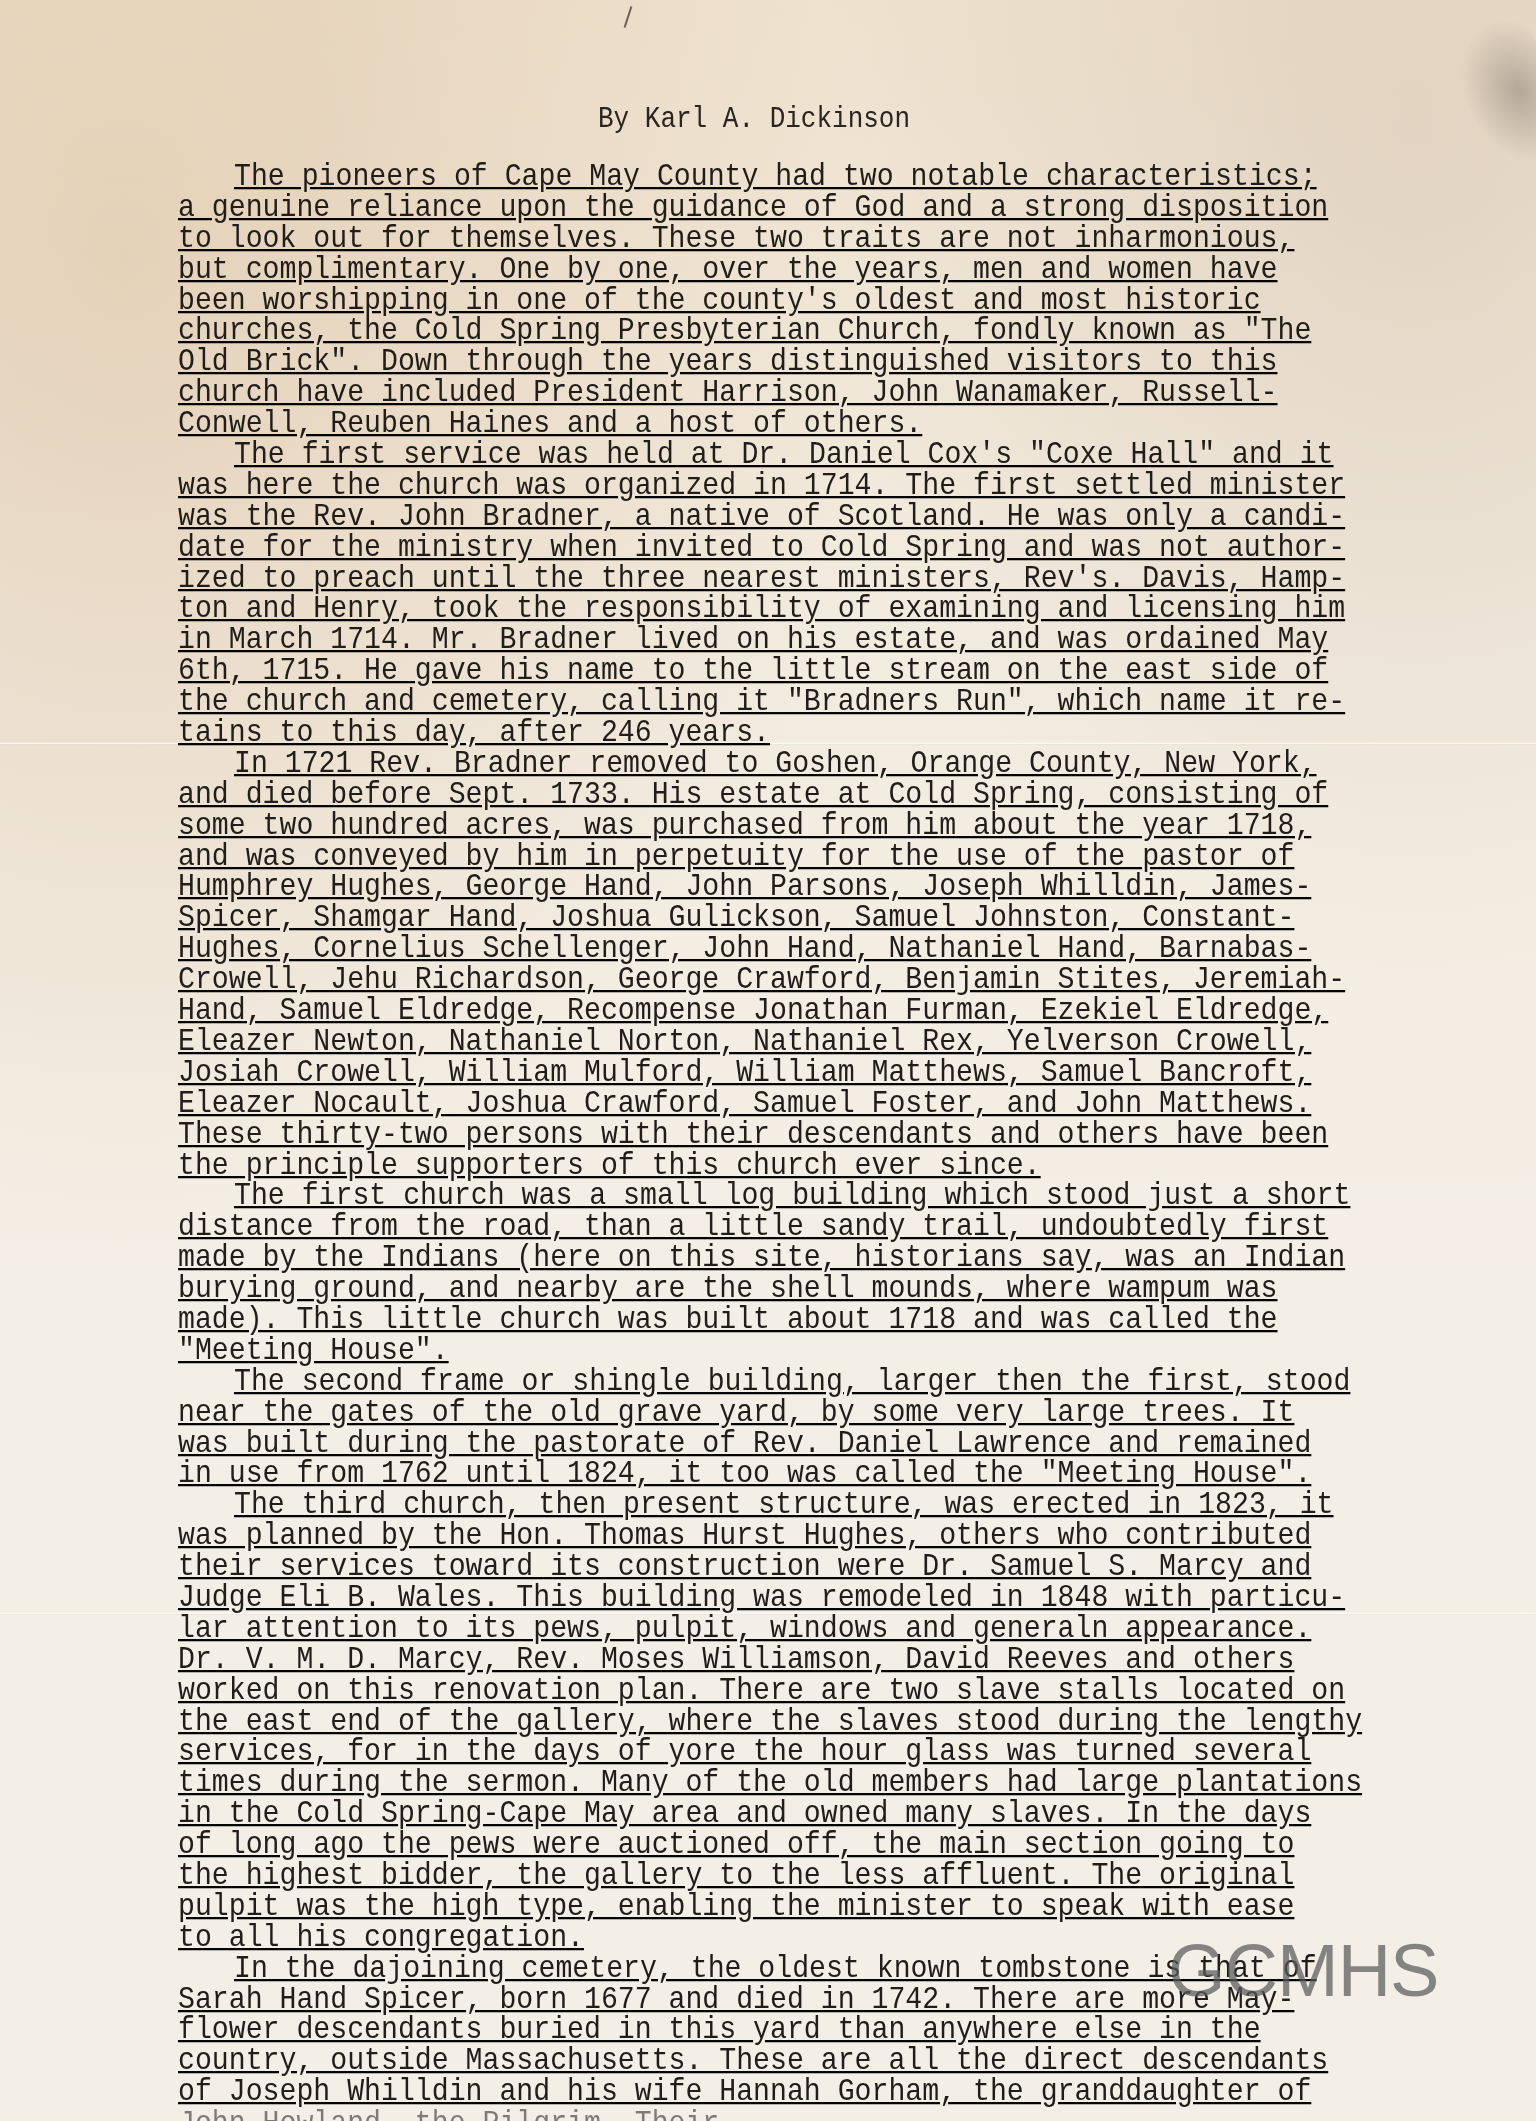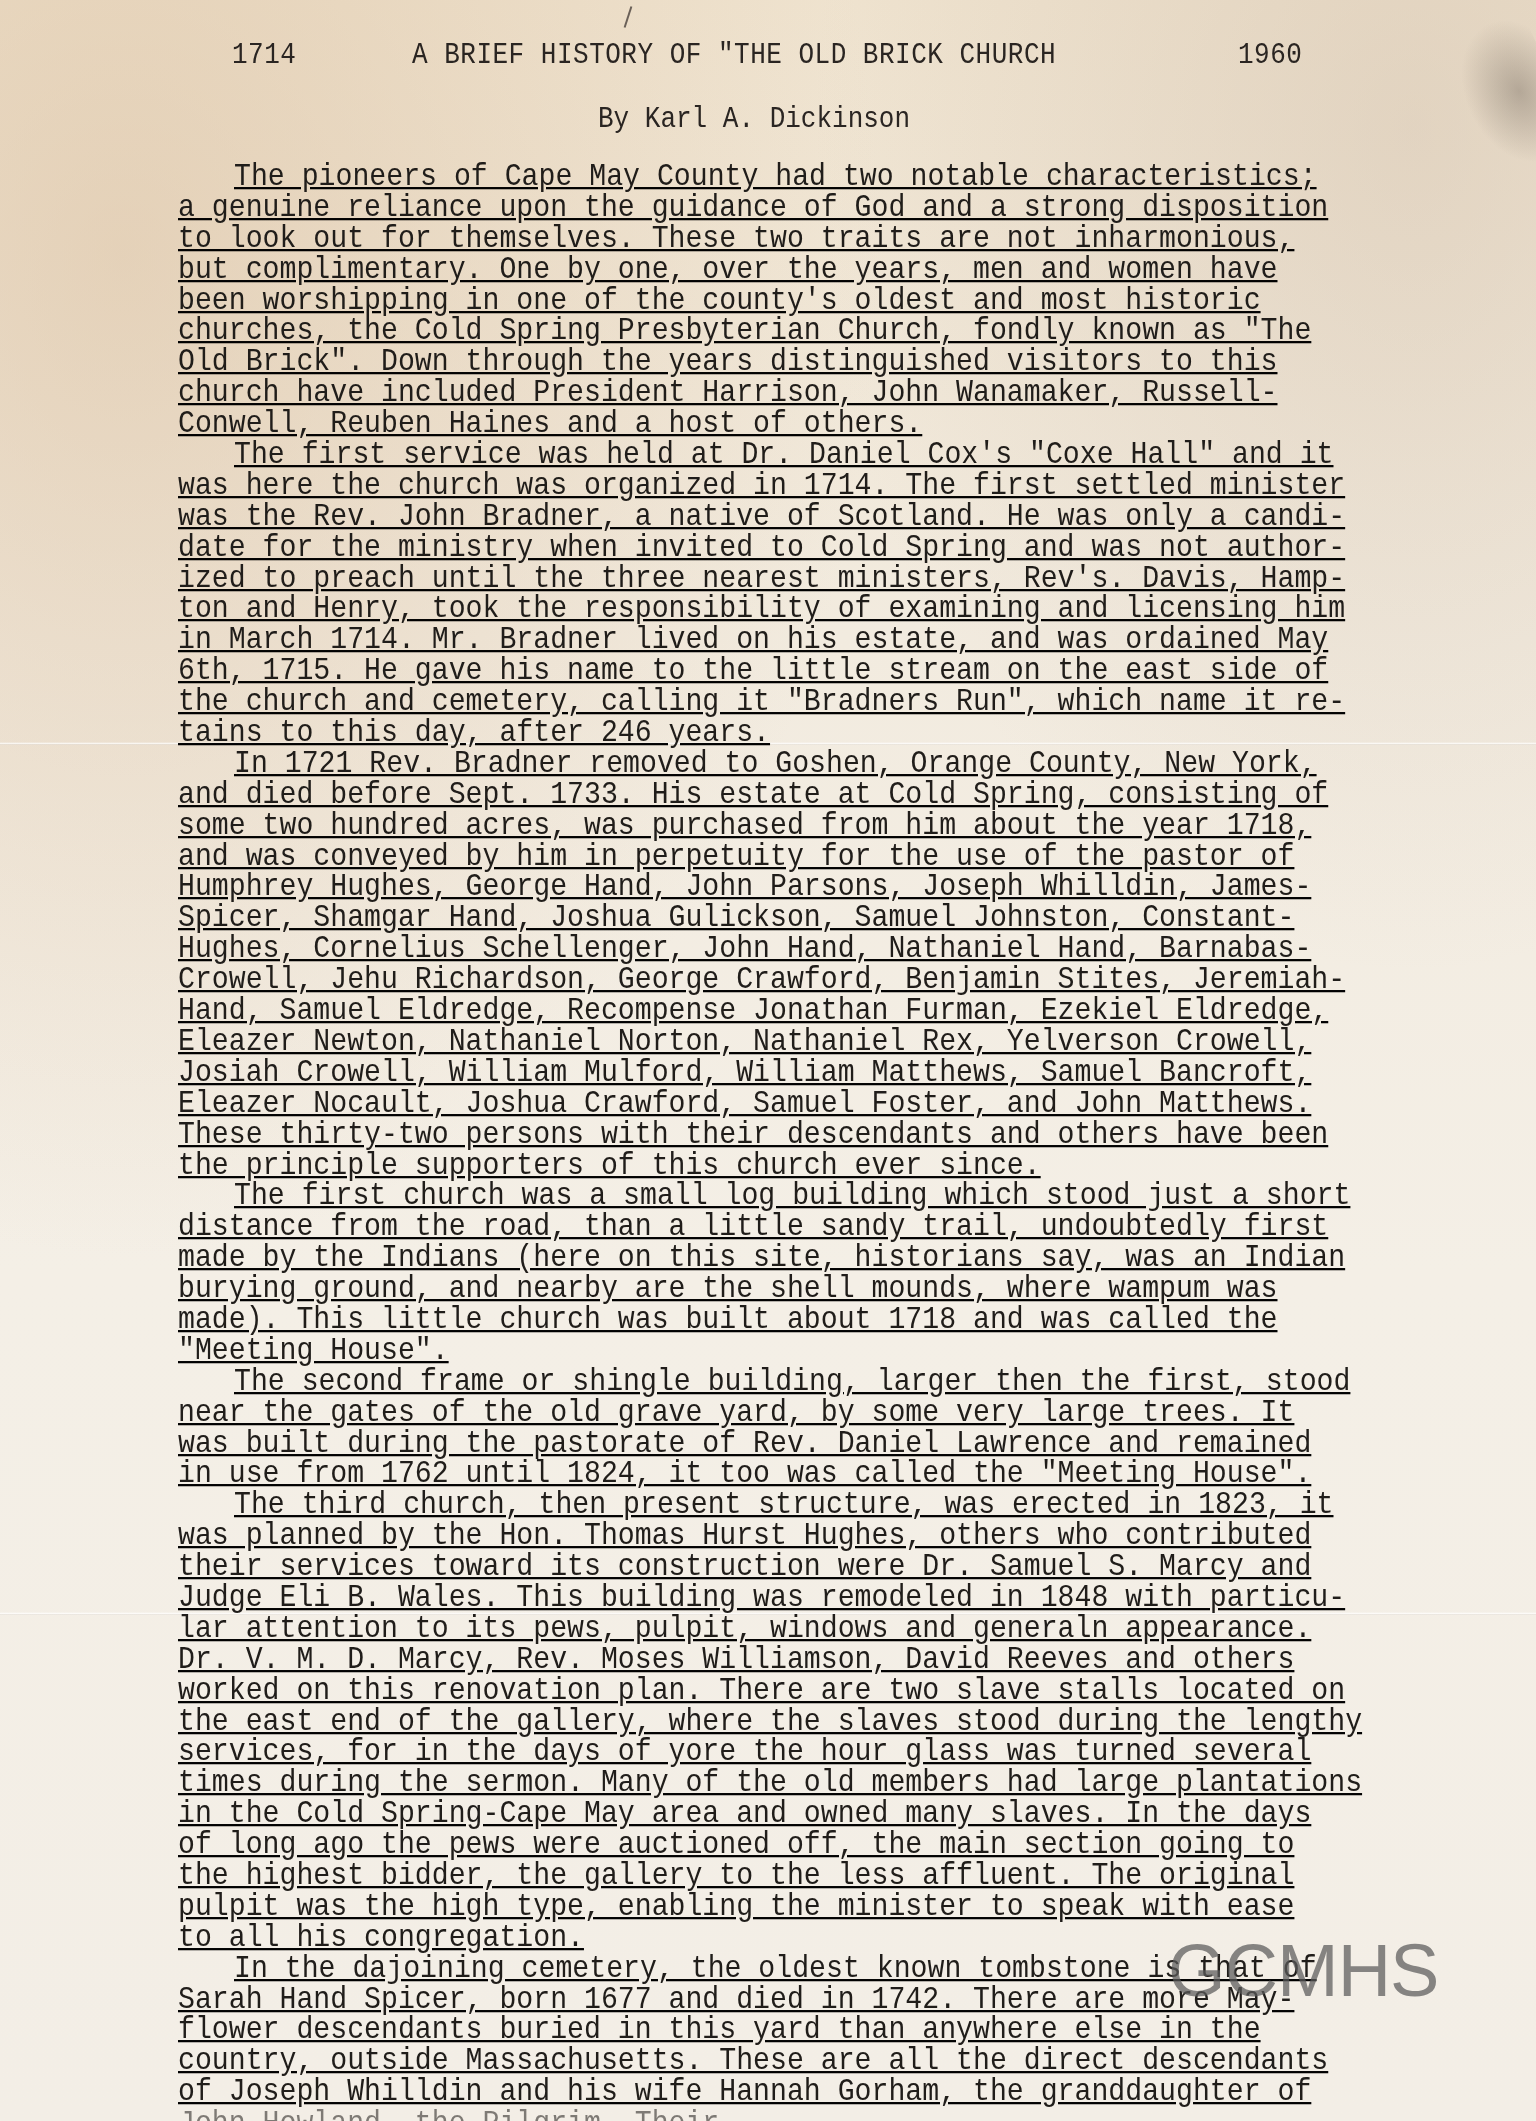--- a/index.html
+++ b/index.html
@@ -106,25 +106,20 @@
 </style>
 </head>
 <body>
 
 <div class="page">
   <div class="smudge"></div>
   <div class="pen-mark"></div>
   <div class="fold" style="top:742px"></div>
   <div class="fold" style="top:1612px"></div>
 
-  <div class="header-row">
-    <span style="left:232px">1714</span>
-    <span style="left:412px">A BRIEF HISTORY OF "THE OLD BRICK CHURCH</span>
-    <span style="left:1238px">1960</span>
-  </div>
 
   <div class="byline">By Karl A. Dickinson</div>
 
   <div class="body-text" id="body-text">
       <div class="line indent">The pioneers of Cape May County had two notable characteristics;</div>
       <div class="line">a genuine reliance upon the guidance of God and a strong disposition</div>
       <div class="line">to look out for themselves. These two traits are not inharmonious,</div>
       <div class="line">but complimentary. One by one, over the years, men and women have</div>
       <div class="line">been worshipping in one of the county's oldest and most historic</div>
       <div class="line">churches, the Cold Spring Presbyterian Church, fondly known as "The</div>

